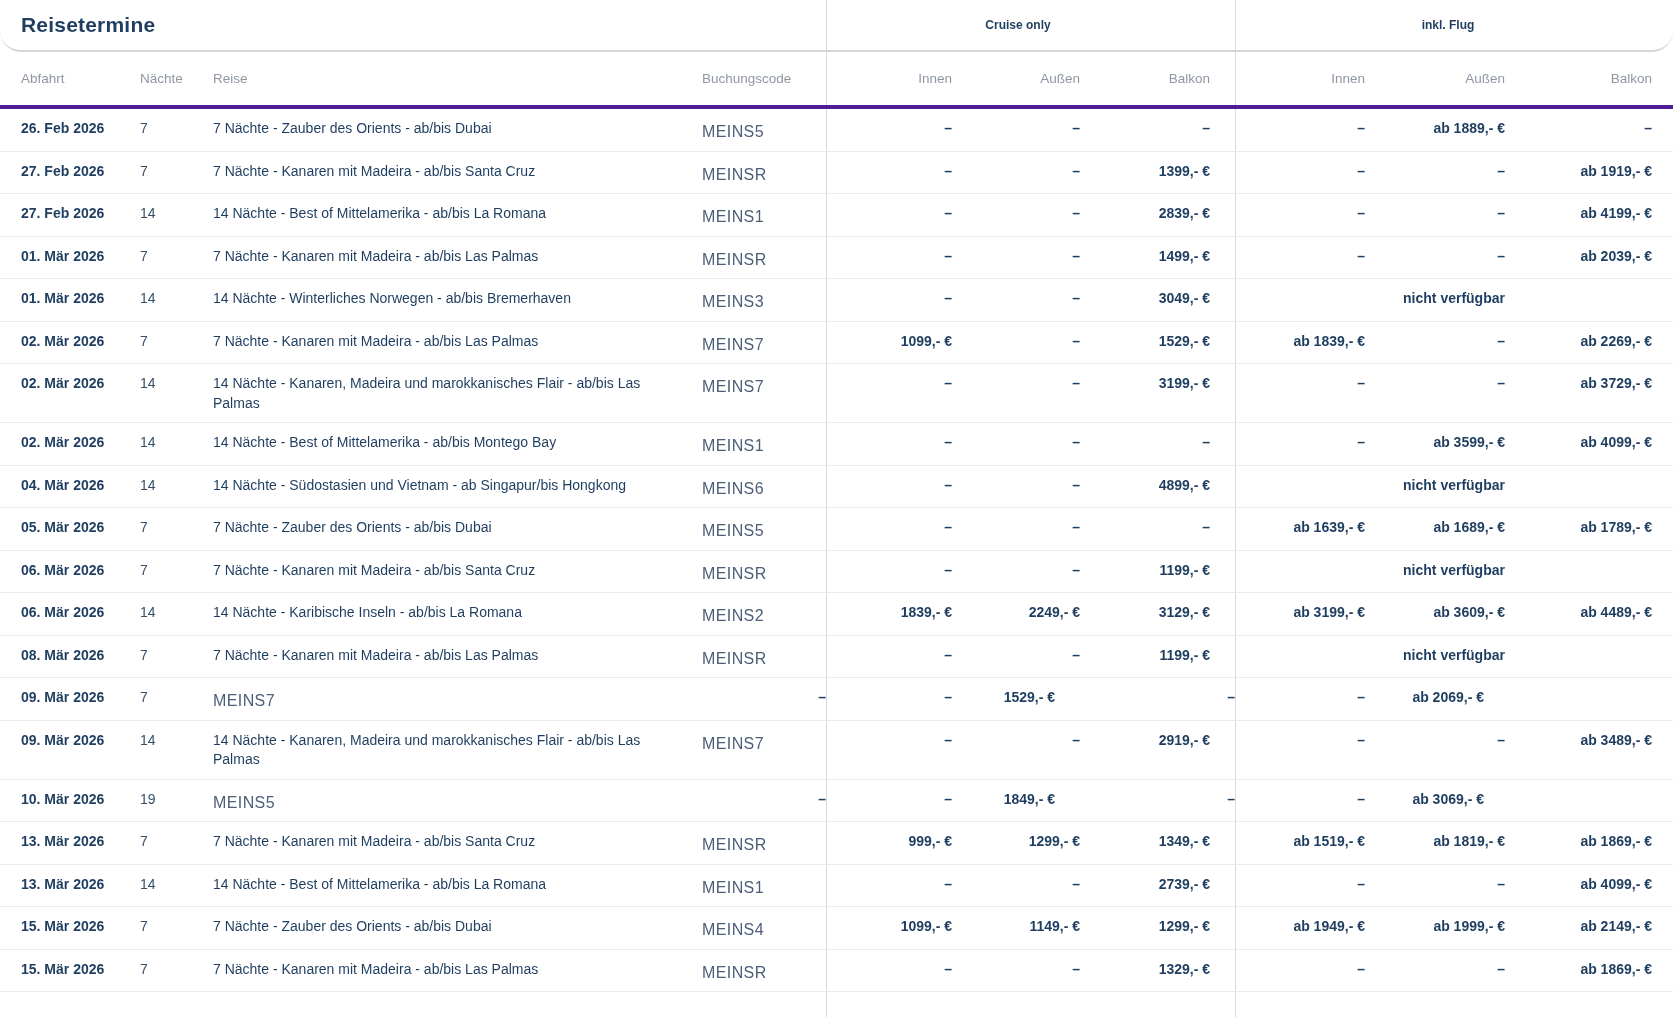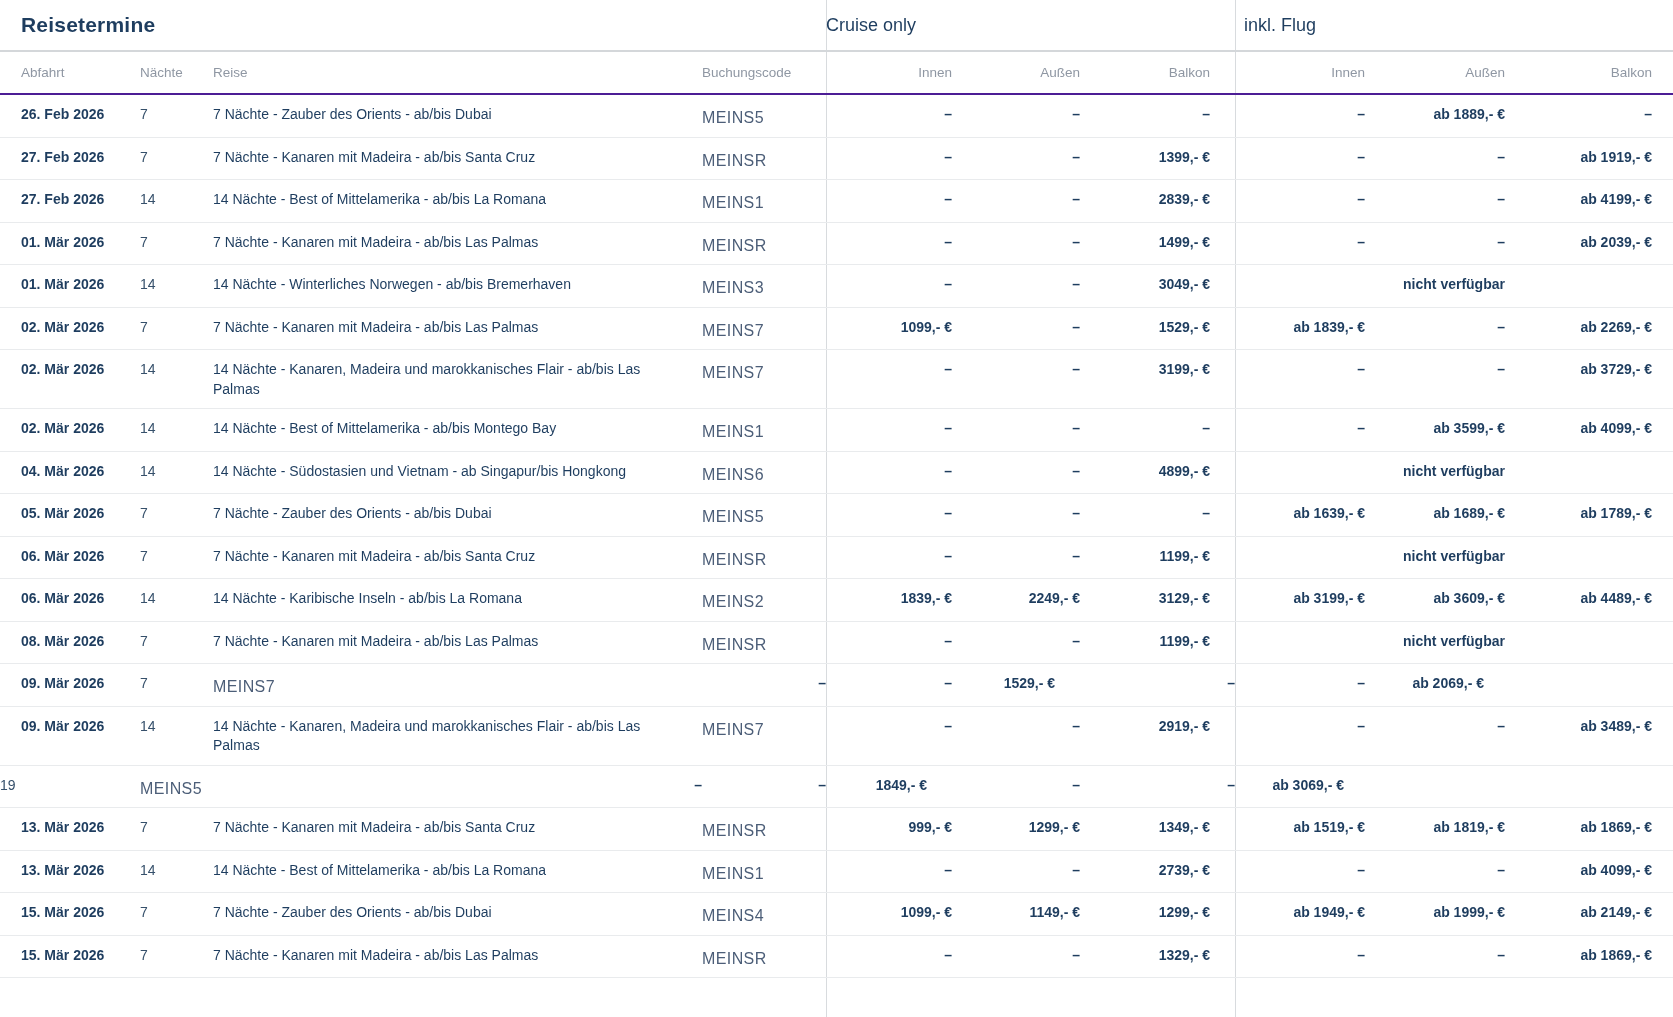--- a/index.html
+++ b/index.html
@@ -15,34 +15,35 @@
   .vdiv { position:absolute; top:0; bottom:0; width:1px; background:#d8dbde; z-index:0; }
   .vdiv.v1 { left:826px; }
   .vdiv.v2 { left:1235px; }
 
   
   .titlebar {
     position:relative; z-index:1;
     display:grid; grid-template-columns:826px 409px 438px;
     height:52px; align-items:center;
     border-bottom:2px solid #d4d7da;
+    border-radius:21px;
   }
   .page-title { font-size:21px; font-weight:bold; padding-left:21px; letter-spacing:0.2px; }
-  .sec-head { font-size:18px; font-weight:normal; text-align:left; }
+  .sec-head { font-size:12px; font-weight:bold; text-align:center; }
   .sec-head.cruise { padding-right:25px; }
   .sec-head.flug  { padding-right:21px;margin-left:9px; }
 
   
   .grid10 {
     position:relative; z-index:1;
     display:grid;
     grid-template-columns:140px 73px 489px 124px 126px 128px 155px 130px 140px 168px;
   }
 
-  .colhead { height:43px; align-items:center; border-bottom:2px solid #4c1d95; }
+  .colhead { height:57px; align-items:center; border-bottom:4px solid #4c1d95; }
   .colhead .h { font-size:13.5px; color:#8f97a3; font-weight:normal; }
   .h.left { text-align:left; }
   .h.right { text-align:right; }
   .h.pad-l { padding-left:21px; }
   .h.cb { padding-right:25px; }
   .h.fb { padding-right:21px; }
 
   .trow { border-bottom:1px solid #e9ebed; min-height:39px; align-content:start; }
   .cell { padding-top:10px; padding-bottom:9px; font-size:14px; line-height:19.5px; }
   .c-date { padding-left:21px; font-weight:bold; }
@@ -247,20 +248,21 @@
         <div class="cell c-trip">14 Nächte - Kanaren, Madeira und marokkanisches Flair - ab/bis Las Palmas</div>
         <div class="cell c-code">MEINS7</div>
         <div class="cell price dash">–</div>
         <div class="cell price dash">–</div>
         <div class="cell price cb">2919,- €</div>
         <div class="cell price dash">–</div>
         <div class="cell price dash">–</div>
         <div class="cell price fb">ab 3489,- €</div>
       </div>
       <div class="grid10 trow">
+        <div class="cell c-date">10. Mär 2026</div>
         <div class="cell c-nights">19</div>
         <div class="cell c-code">MEINS5</div>
         <div class="cell price dash">–</div>
         <div class="cell price dash">–</div>
         <div class="cell price cb">1849,- €</div>
         <div class="cell price dash">–</div>
         <div class="cell price dash">–</div>
         <div class="cell price fb">ab 3069,- €</div>
       </div>
       <div class="grid10 trow">

